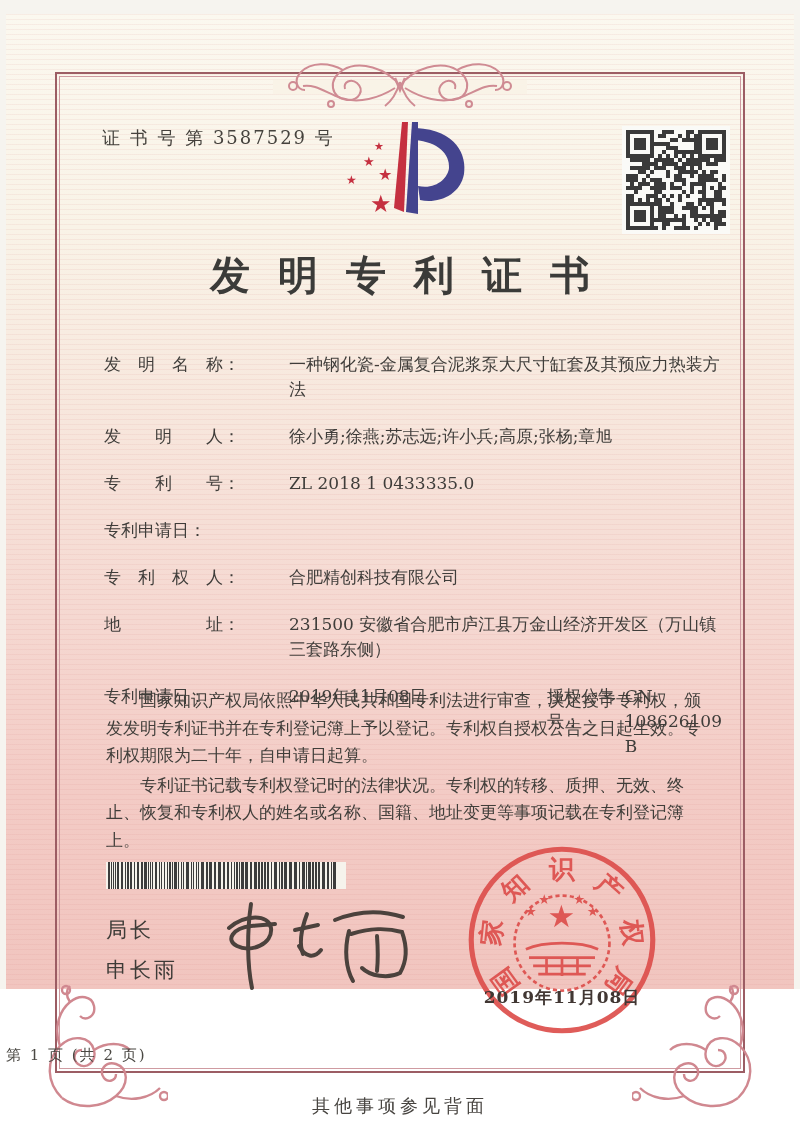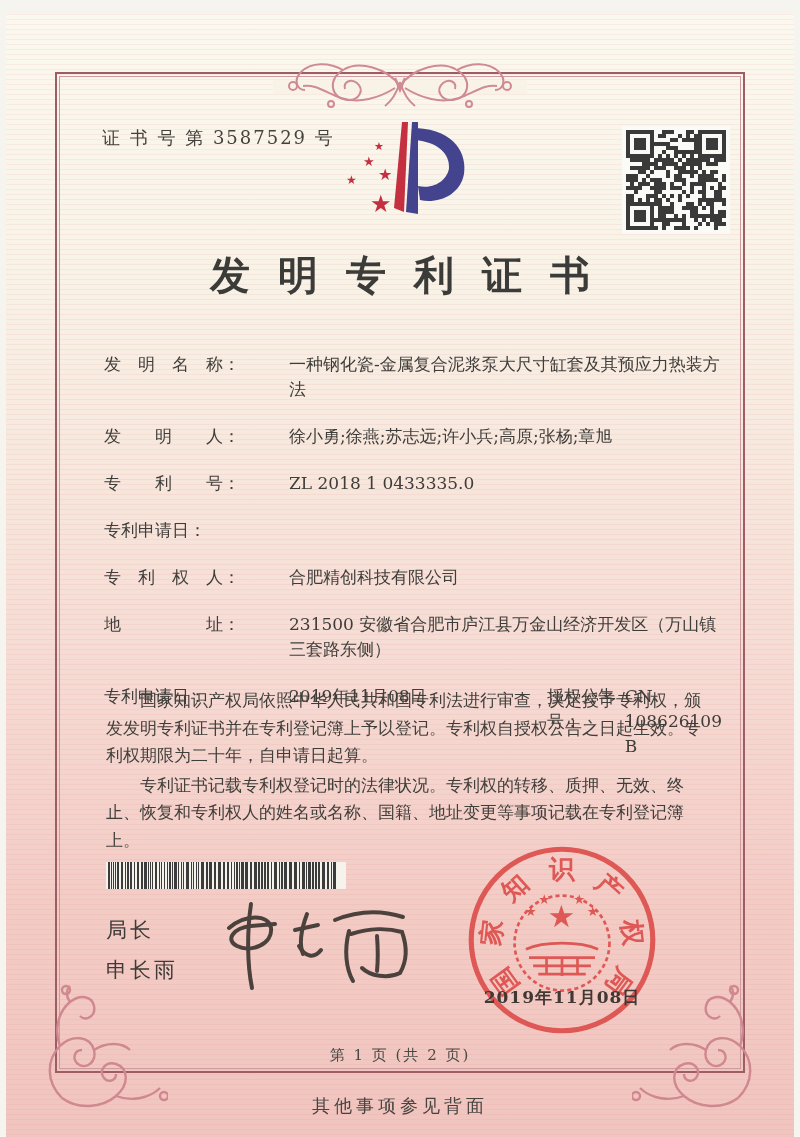--- a/index.html
+++ b/index.html
@@ -1,17 +1,17 @@
 <!DOCTYPE html>
 <html><head>
 <meta charset="utf-8">
 <style>
   * { margin:0; padding:0; box-sizing:border-box; }
   body { width:800px; height:1137px; background:#ffffff; font-family:"DejaVu Serif", serif; overflow:hidden; }
-  .photo { position:relative; width:800px; height:1137px; background:#f6f4ef; }
+  .photo { position:relative; width:800px; height:989px; background:#f6f4ef; }
   .paper { position:absolute; left:6px; right:6px; top:14px; bottom:0;
     background:linear-gradient(180deg,#fbf8ef 0%,#f9f3e7 22%,#f7e6dc 42%,#f5d8d1 62%,#f3cbc5 80%,#f1c5bf 100%); }
   .paper::before { content:""; position:absolute; inset:0; pointer-events:none;
     background:repeating-linear-gradient(180deg, rgba(214,125,125,.10) 0 1px, rgba(214,125,125,0) 1px 5px); }
   .frame { position:absolute; left:49px; top:58px; width:690px; height:1001px; border:2px solid #9c5d64; }
   .frame-inner { position:absolute; inset:2px; border:1px solid #cf9ba1; }
   .cert-no { position:absolute; left:96px; top:112px; font-size:18px; letter-spacing:2px; color:#45423d; }
   .logo { position:absolute; left:326px; top:102px; width:150px; height:100px; }
   .qr { position:absolute; left:616px; top:112px; width:108px; height:108px; background:#fafaf7; padding:4px;
         display:grid; grid-template-columns:repeat(25,4px); grid-template-rows:repeat(25,4px); }
@@ -28,21 +28,21 @@
   .paras p { text-indent:2em; margin-bottom:2px; }
   .barcode { position:absolute; left:100px; top:848px; width:240px; height:27px; display:flex; align-items:stretch;
              background:#f6f3ec; padding:0 2px; }
   .barcode i { display:block; background:#3c3c3c; }
   .director { position:absolute; left:100px; top:902px; font-size:21px; color:#3d3b37; letter-spacing:3px; }
   .director div { margin-bottom:12px; }
   .signature { position:absolute; left:205px; top:872px; width:220px; height:110px; }
   .seal { position:absolute; left:458px; top:828px; width:196px; height:196px; opacity:.92; }
   .seal-date { position:absolute; left:458px; top:972px; width:196px; text-align:center; font-size:17px;
                font-weight:700; color:#413733; letter-spacing:1px; }
-  .page-info { position:absolute; left:0; right:0; top:1032px; text-align:center; font-size:15px;
+  .page-info { position:absolute; left:0; right:0; top:1032px; text-align:left; font-size:15px;
                color:#4a4843; letter-spacing:2px; }
   .back-note { position:absolute; left:0; right:0; top:1080px; text-align:center; font-size:18px;
                color:#474440; letter-spacing:4px; }
   .orn-top { position:absolute; left:50%; transform:translateX(-50%); top:28px; width:310px; height:72px; }
   .orn-bl { position:absolute; left:30px; top:962px; width:132px; height:132px; }
   .orn-br { position:absolute; right:30px; top:962px; width:132px; height:132px; transform:scaleX(-1); }
 </style>
 </head>
 <body>
 

